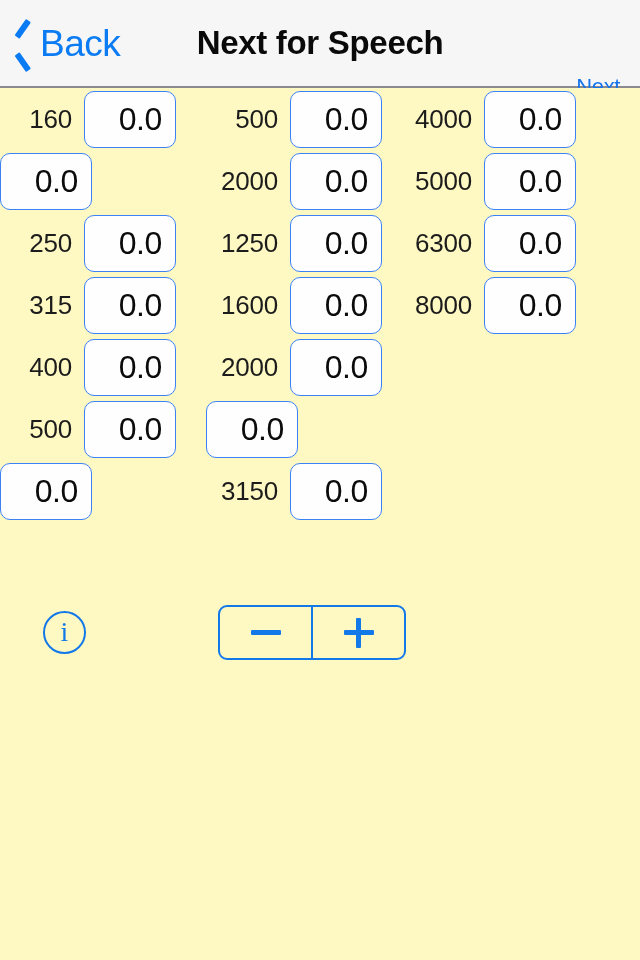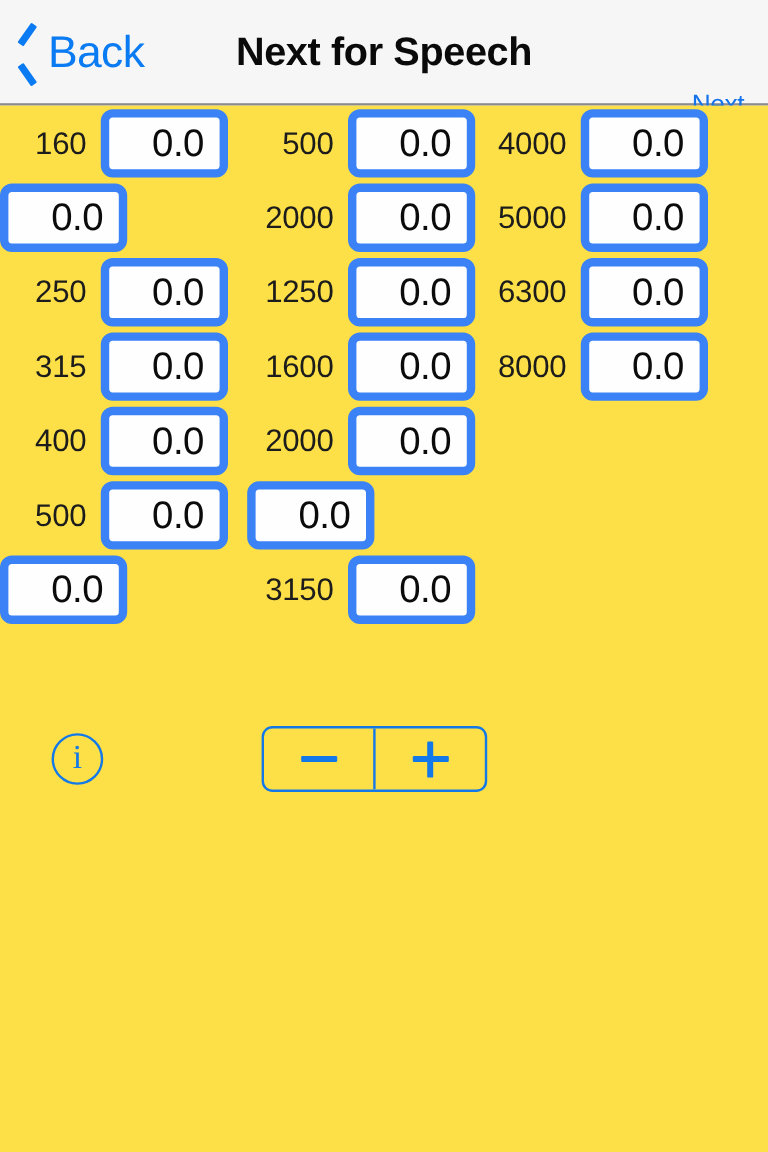--- a/index.html
+++ b/index.html
@@ -97,21 +97,21 @@
     margin-top: 44px;
   }
 
   
   .content {
     position: absolute;
     left: 0;
     top: 88px;
     width: 640px;
     height: 872px;
-    background: #fde047;
+    background: #fef9c3;
   }
 
   .column {
     position: absolute;
     top: 0;
   }
   .col-1 { left: 0;   width: 210px; }
   .col-2 { left: 206px; width: 210px; }
   .col-3 { left: 400px; width: 210px; }
 
@@ -124,24 +124,24 @@
   .freq-label {
     width: 84px;
     text-align: right;
     padding-right: 12px;
     box-sizing: border-box;
     font-size: 26px;
     color: #1c1c1c;
     letter-spacing: -0.2px;
   }
   .gain-field {
-    width: 106px;
+    width: 92px;
     height: 57px;
     background: #fefefe;
-    border: 7px solid #3b82f6;
+    border: 1px solid #3b82f6;
     border-radius: 10px;
     box-sizing: border-box;
     display: flex;
     align-items: center;
     justify-content: flex-end;
     padding-right: 13px;
     font-size: 32px;
     color: #0b0b0b;
     letter-spacing: -0.4px;
     cursor: text;

